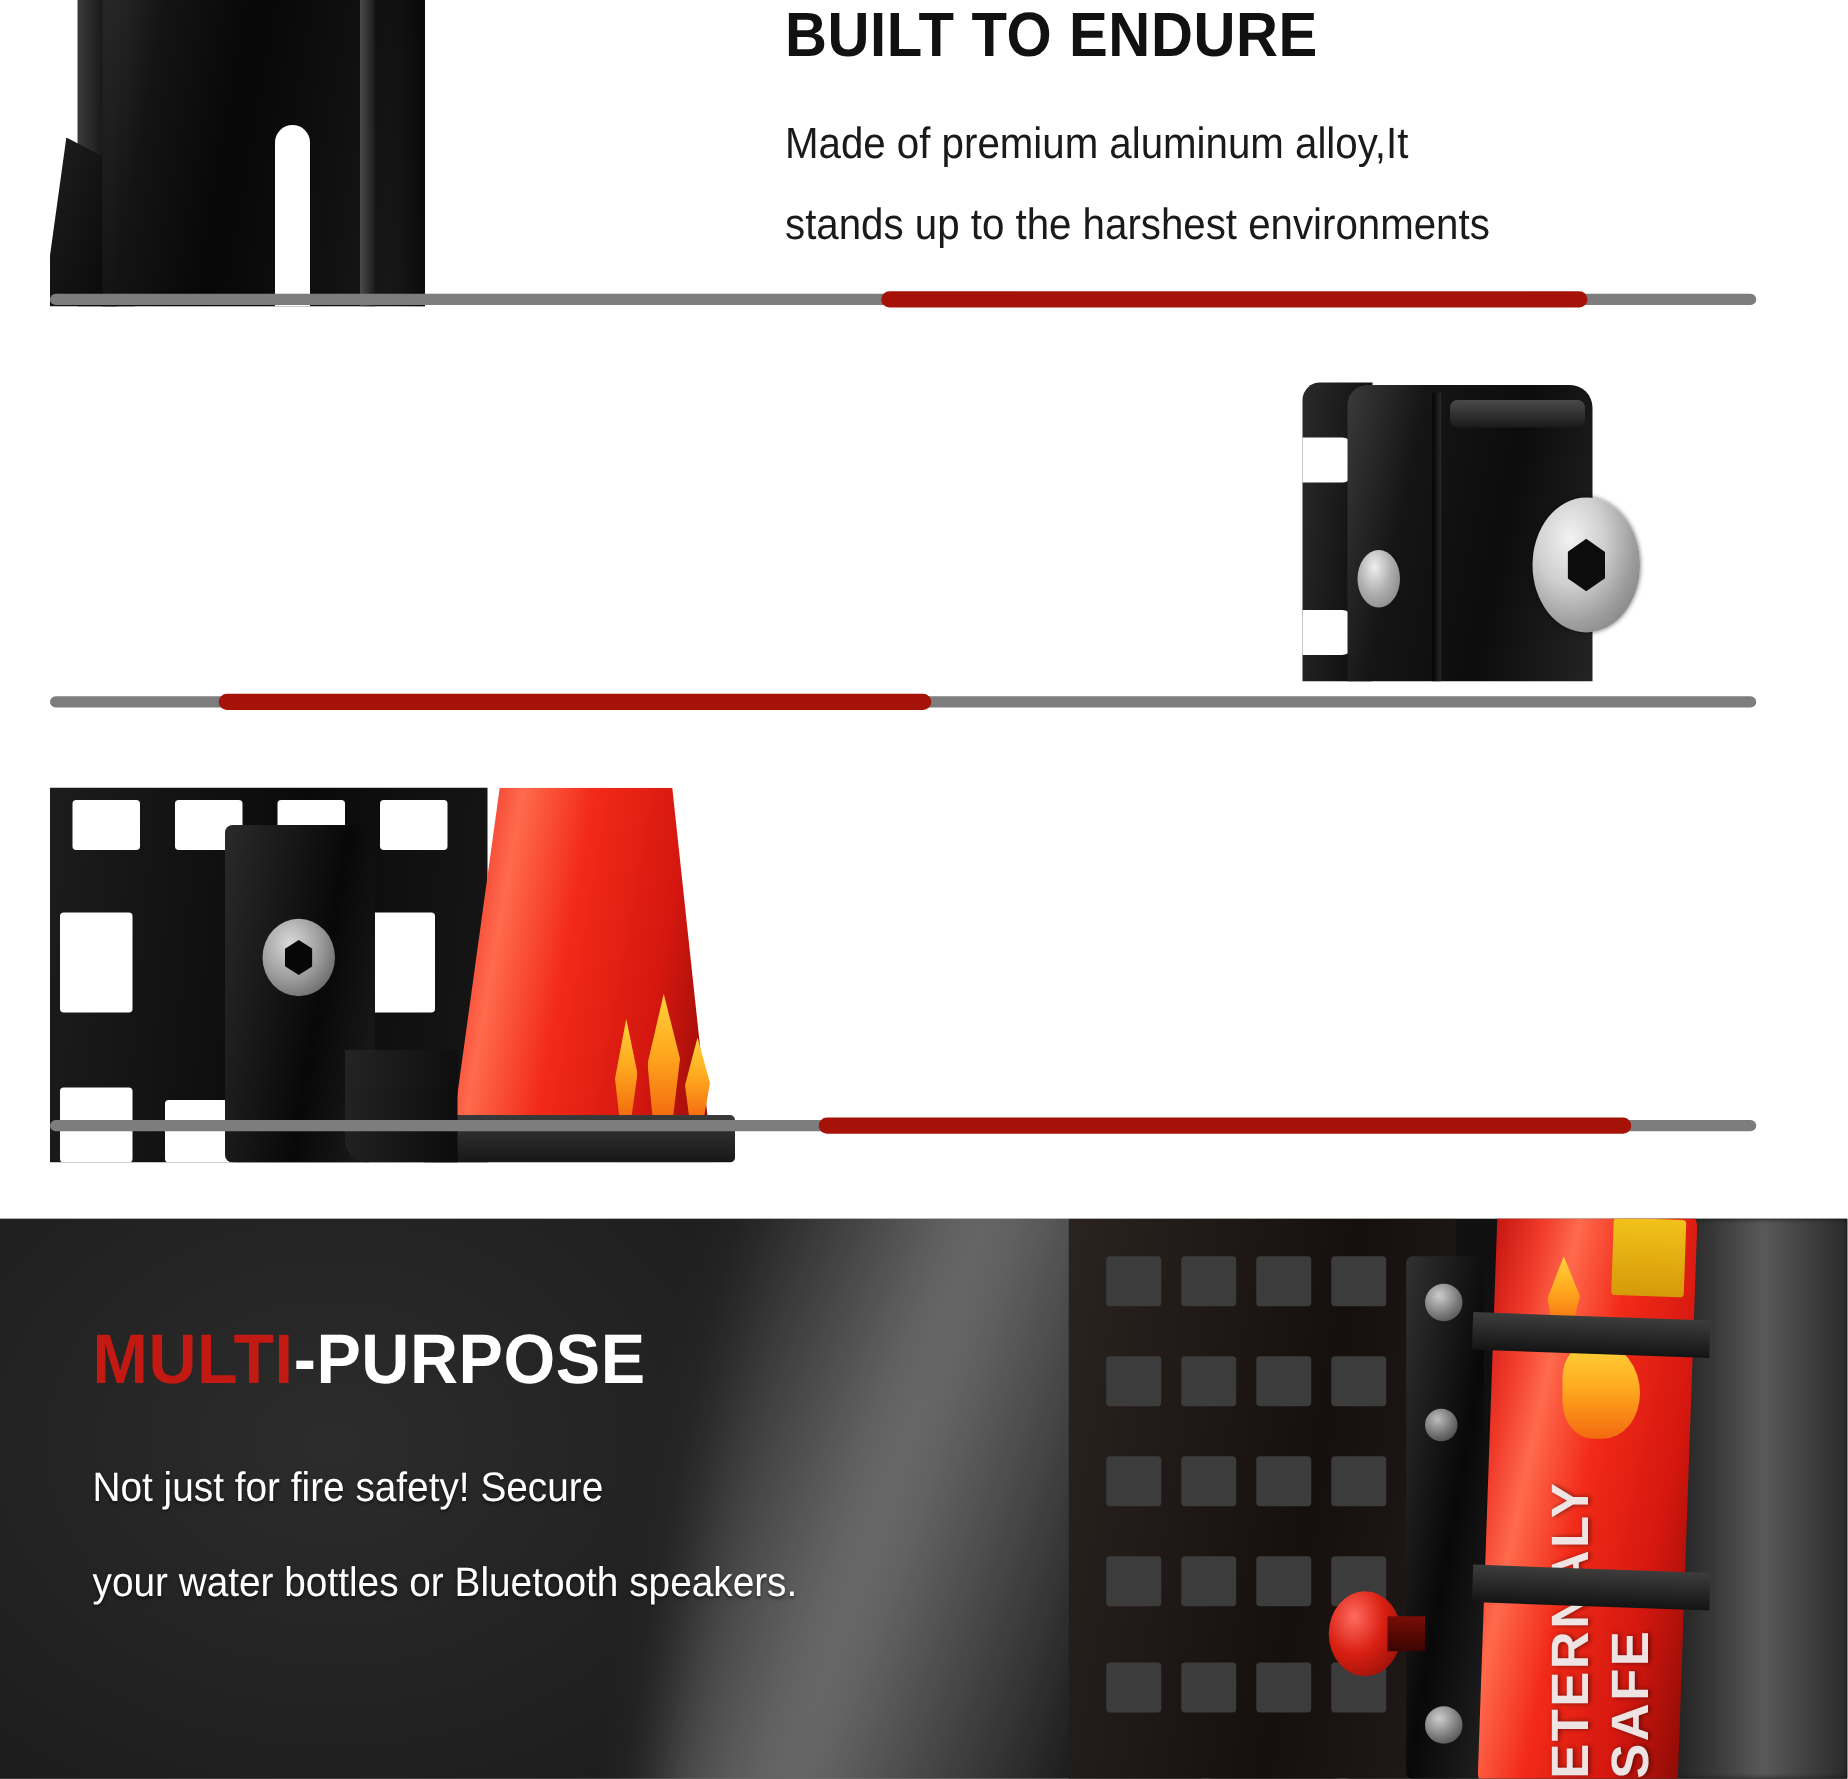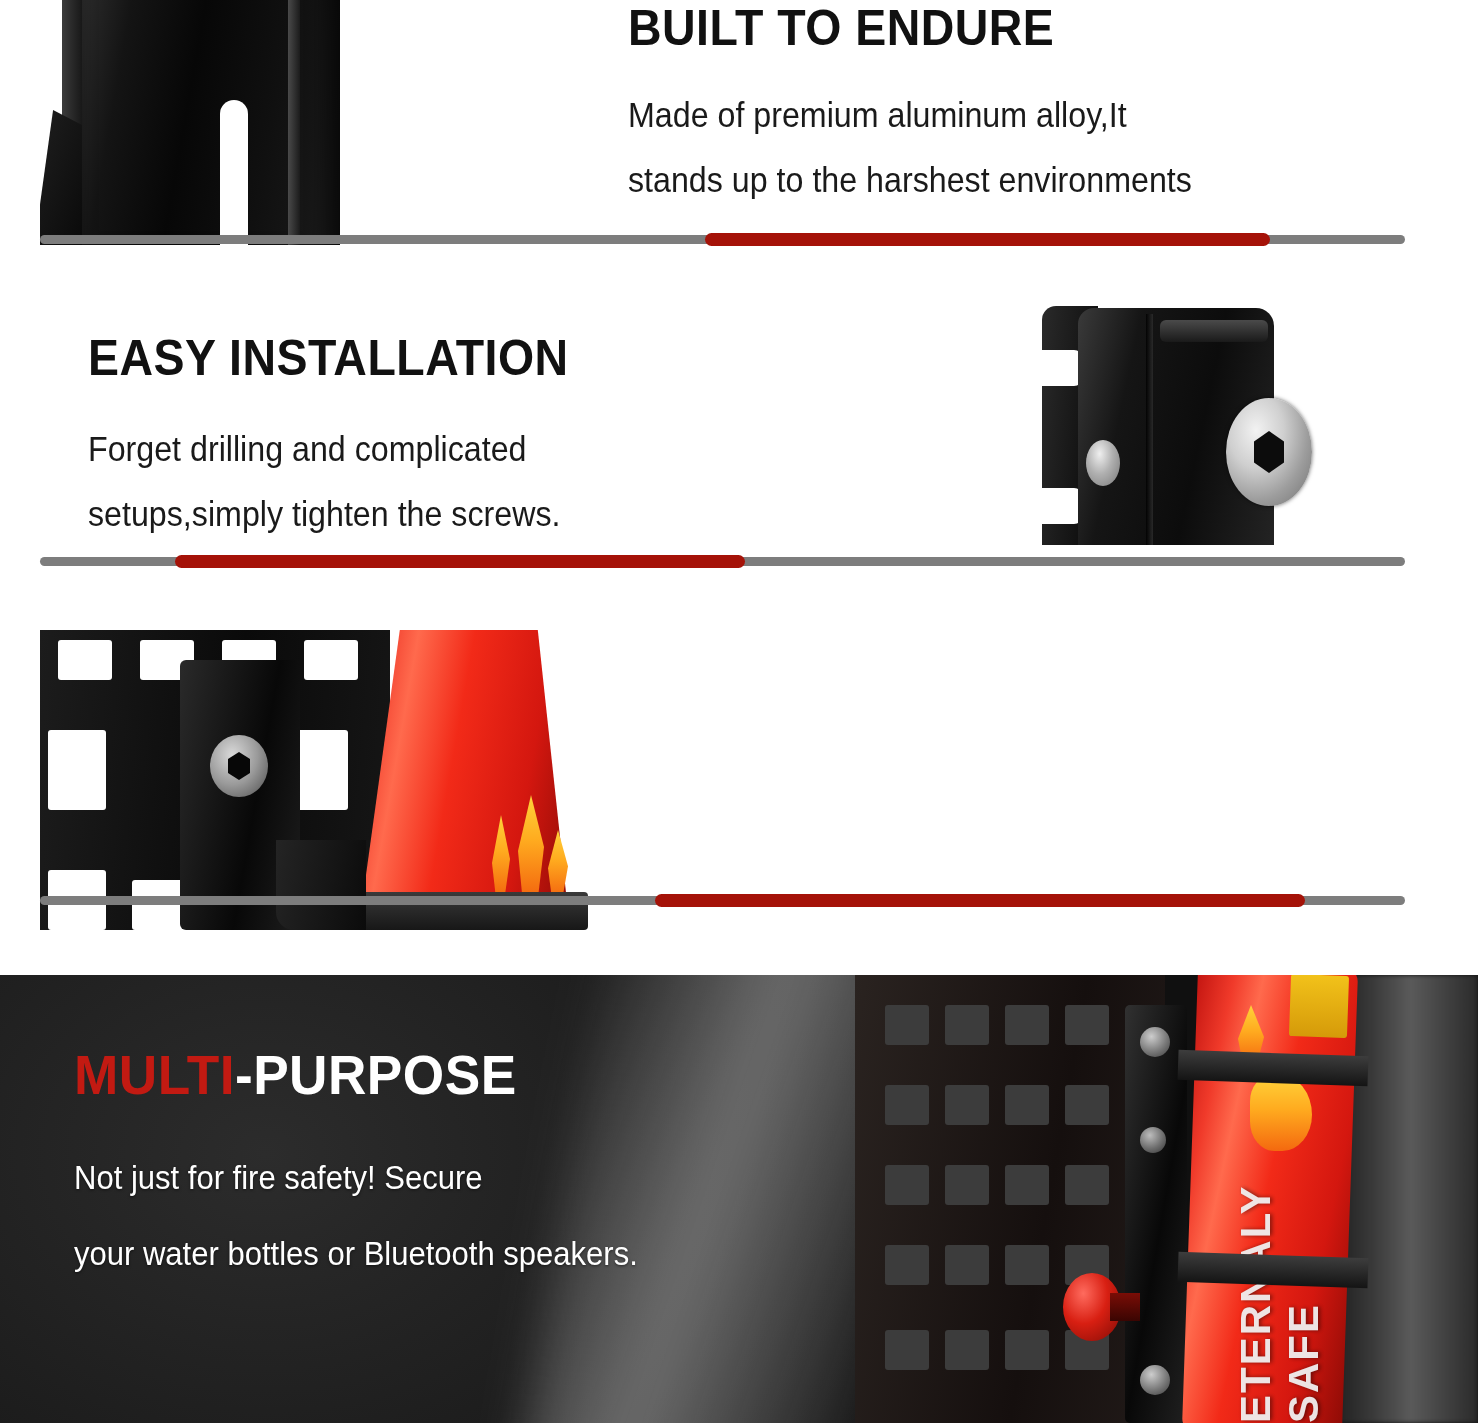--- a/index.html
+++ b/index.html
@@ -227,25 +227,20 @@
     </div>
 
     <div class="divider" style="left:40px; top:233px; width:1365px;">
       <div class="gray"></div>
       <div class="red" style="left:665px; width:565px;"></div>
     </div>
   </div>
 
   <div class="feature" style="top:262px; height:320px;">
 
-    <div style="position:absolute; left:88px; top:70px;">
-      <div class="heading">EASY INSTALLATION</div>
-      <div class="body-line" style="margin-top:46px;">Forget drilling and complicated</div>
-      <div class="body-line" style="margin-top:30px;">setups,simply tighten the screws.</div>
-    </div>
 
     <div class="photo" style="left:1040px; top:38px; width:438px; height:245px;">
       <div class="block-left-tab">
         <div class="block-notch top"></div>
         <div class="block-notch bot"></div>
       </div>
       <div class="block-main"></div>
       <div class="block-topridge"></div>
       <div class="block-groove"></div>
       <div class="small-screw"></div>
@@ -364,21 +359,21 @@
     <div style="position:absolute; left:1232px; top:120px; z-index:8; color:#efefef; font-size:42px; font-weight:700;
                 writing-mode:vertical-rl; transform: scaleY(-1) scaleX(-1); letter-spacing:2px; opacity:.95;
                 text-shadow:0 2px 4px rgba(0,0,0,.5);">ETERNALY SAFE</div>
     <div style="position:absolute; left:1178px; top:78px; width:190px; height:30px; z-index:9;
                 background:linear-gradient(180deg,#3d3d3d,#141414); transform:rotate(2deg);"></div>
     <div style="position:absolute; left:1178px; top:280px; width:190px; height:30px; z-index:9;
                 background:linear-gradient(180deg,#3d3d3d,#141414); transform:rotate(2deg);"></div>
 
     <div class="car-pillar"></div>
 
-    <div class="hero-text" style="left:74px; top:72px;">
+    <div class="hero-text" style="left:74px; top:84px;">
       <div class="hero-heading">
         <span class="part-a">MULTI</span><span class="part-b">-PURPOSE</span>
       </div>
       <div class="hero-body" style="margin-top:58px;">Not just for fire safety! Secure</div>
       <div class="hero-body" style="margin-top:42px;">your water bottles or Bluetooth speakers.</div>
     </div>
   </div>
 
 </div>
 

